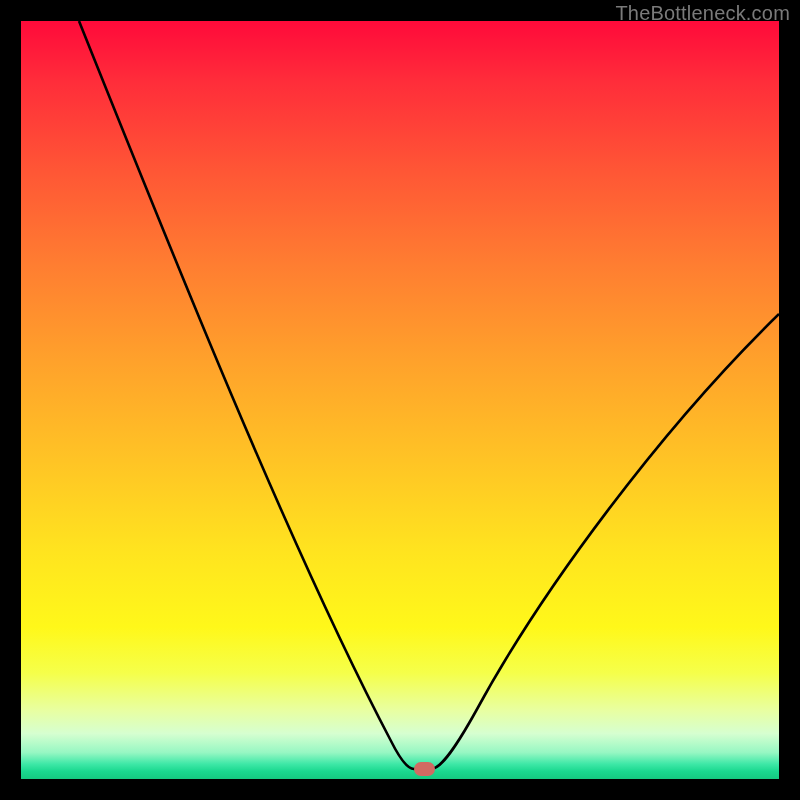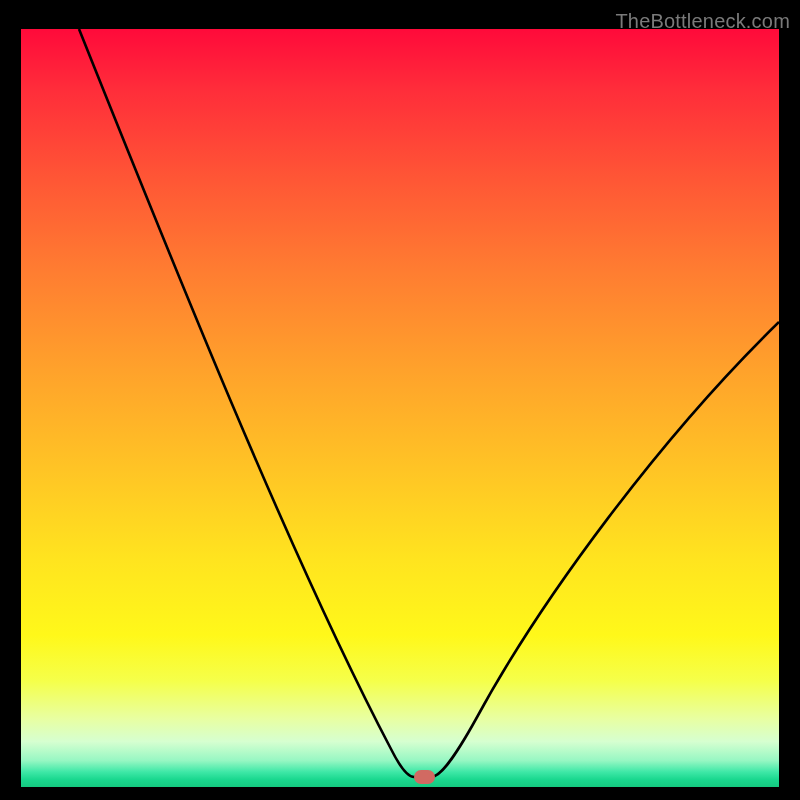--- a/index.html
+++ b/index.html
@@ -11,21 +11,20 @@
     overflow: hidden;
     font-family: Arial, Helvetica, sans-serif;
   }
   .frame {
     position: absolute;
     left: 0;
     top: 0;
     width: 800px;
     height: 704px;
     background: #000;
-    margin-top: 8px;
   }
   .plot-area {
     position: absolute;
     left: 21px;
     top: 21px;
     width: 758px;
     height: 758px;
     overflow: hidden;
   }
   .gradient {

